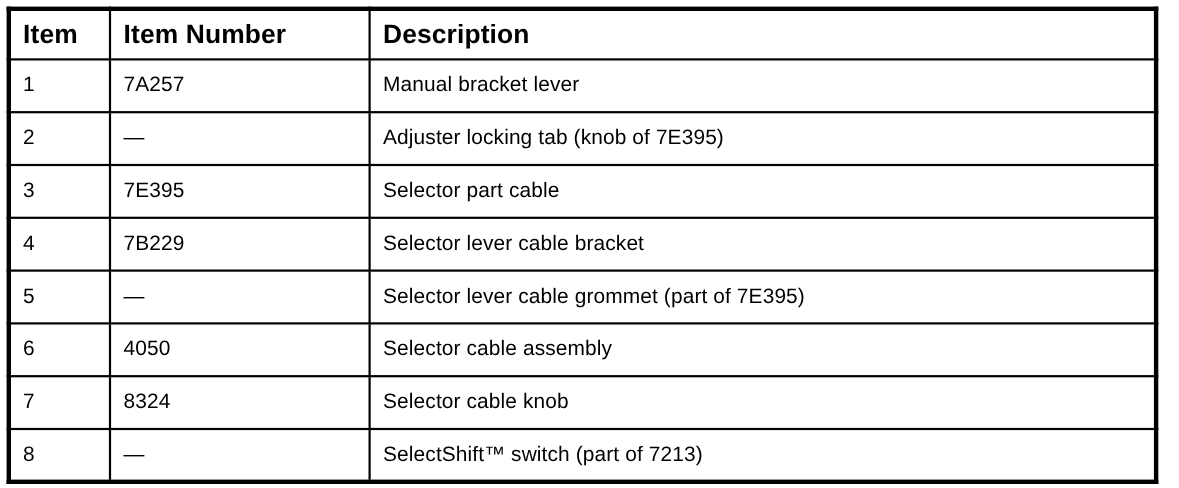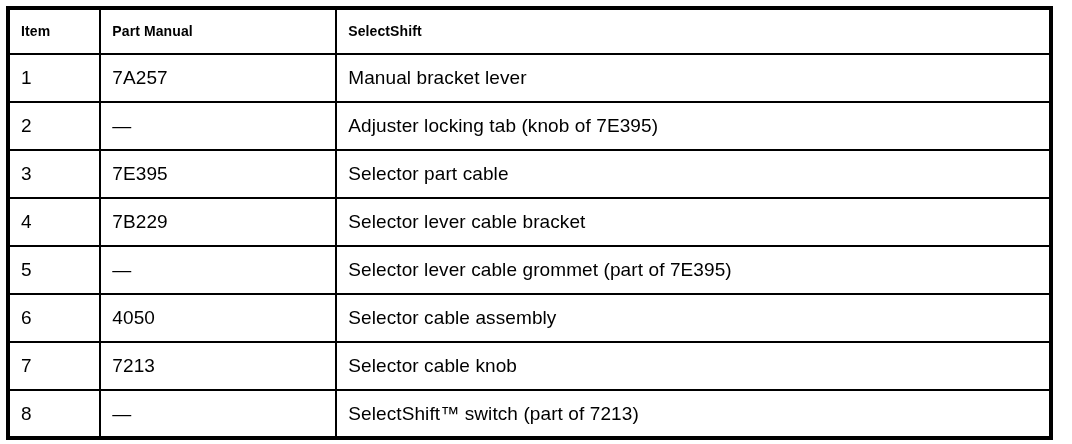--- a/index.html
+++ b/index.html
@@ -45,21 +45,21 @@
     border-right: 2px solid #000000;
     border-bottom: 2px solid #000000;
     font-size: 19px;
     line-height: 1.15;
     letter-spacing: 0.1px;
     white-space: nowrap;
     background: #ffffff;
   }
   .parts-table th {
     font-weight: bold;
-    font-size: 14px;
+    font-size: 24px;
     height: 46px;
   }
   .parts-table tr:last-child td {
     border-bottom: none;
   }
   .parts-table th:last-child,
   .parts-table td:last-child {
     border-right: none;
   }
   
@@ -77,22 +77,22 @@
 
   <table class="parts-table">
     <colgroup>
       <col class="c-item">
       <col class="c-part">
       <col class="c-desc">
     </colgroup>
     <thead>
       <tr>
         <th>Item</th>
-        <th>Part Manual</th>
-        <th>SelectShift</th>
+        <th>Item Number</th>
+        <th>Description</th>
       </tr>
     </thead>
     <tbody>
       <tr>
         <td>1</td>
         <td>7A257</td>
         <td>Manual bracket lever</td>
       </tr>
       <tr>
         <td>2</td>
@@ -114,21 +114,21 @@
         <td class="dash">—</td>
         <td>Selector lever cable grommet (part of 7E395)</td>
       </tr>
       <tr>
         <td>6</td>
         <td>4050</td>
         <td>Selector cable assembly</td>
       </tr>
       <tr>
         <td>7</td>
-        <td>7213</td>
+        <td>8324</td>
         <td>Selector cable knob</td>
       </tr>
       <tr>
         <td>8</td>
         <td class="dash">—</td>
         <td>SelectShift™ switch (part of 7213)</td>
       </tr>
     </tbody>
   </table>
 

